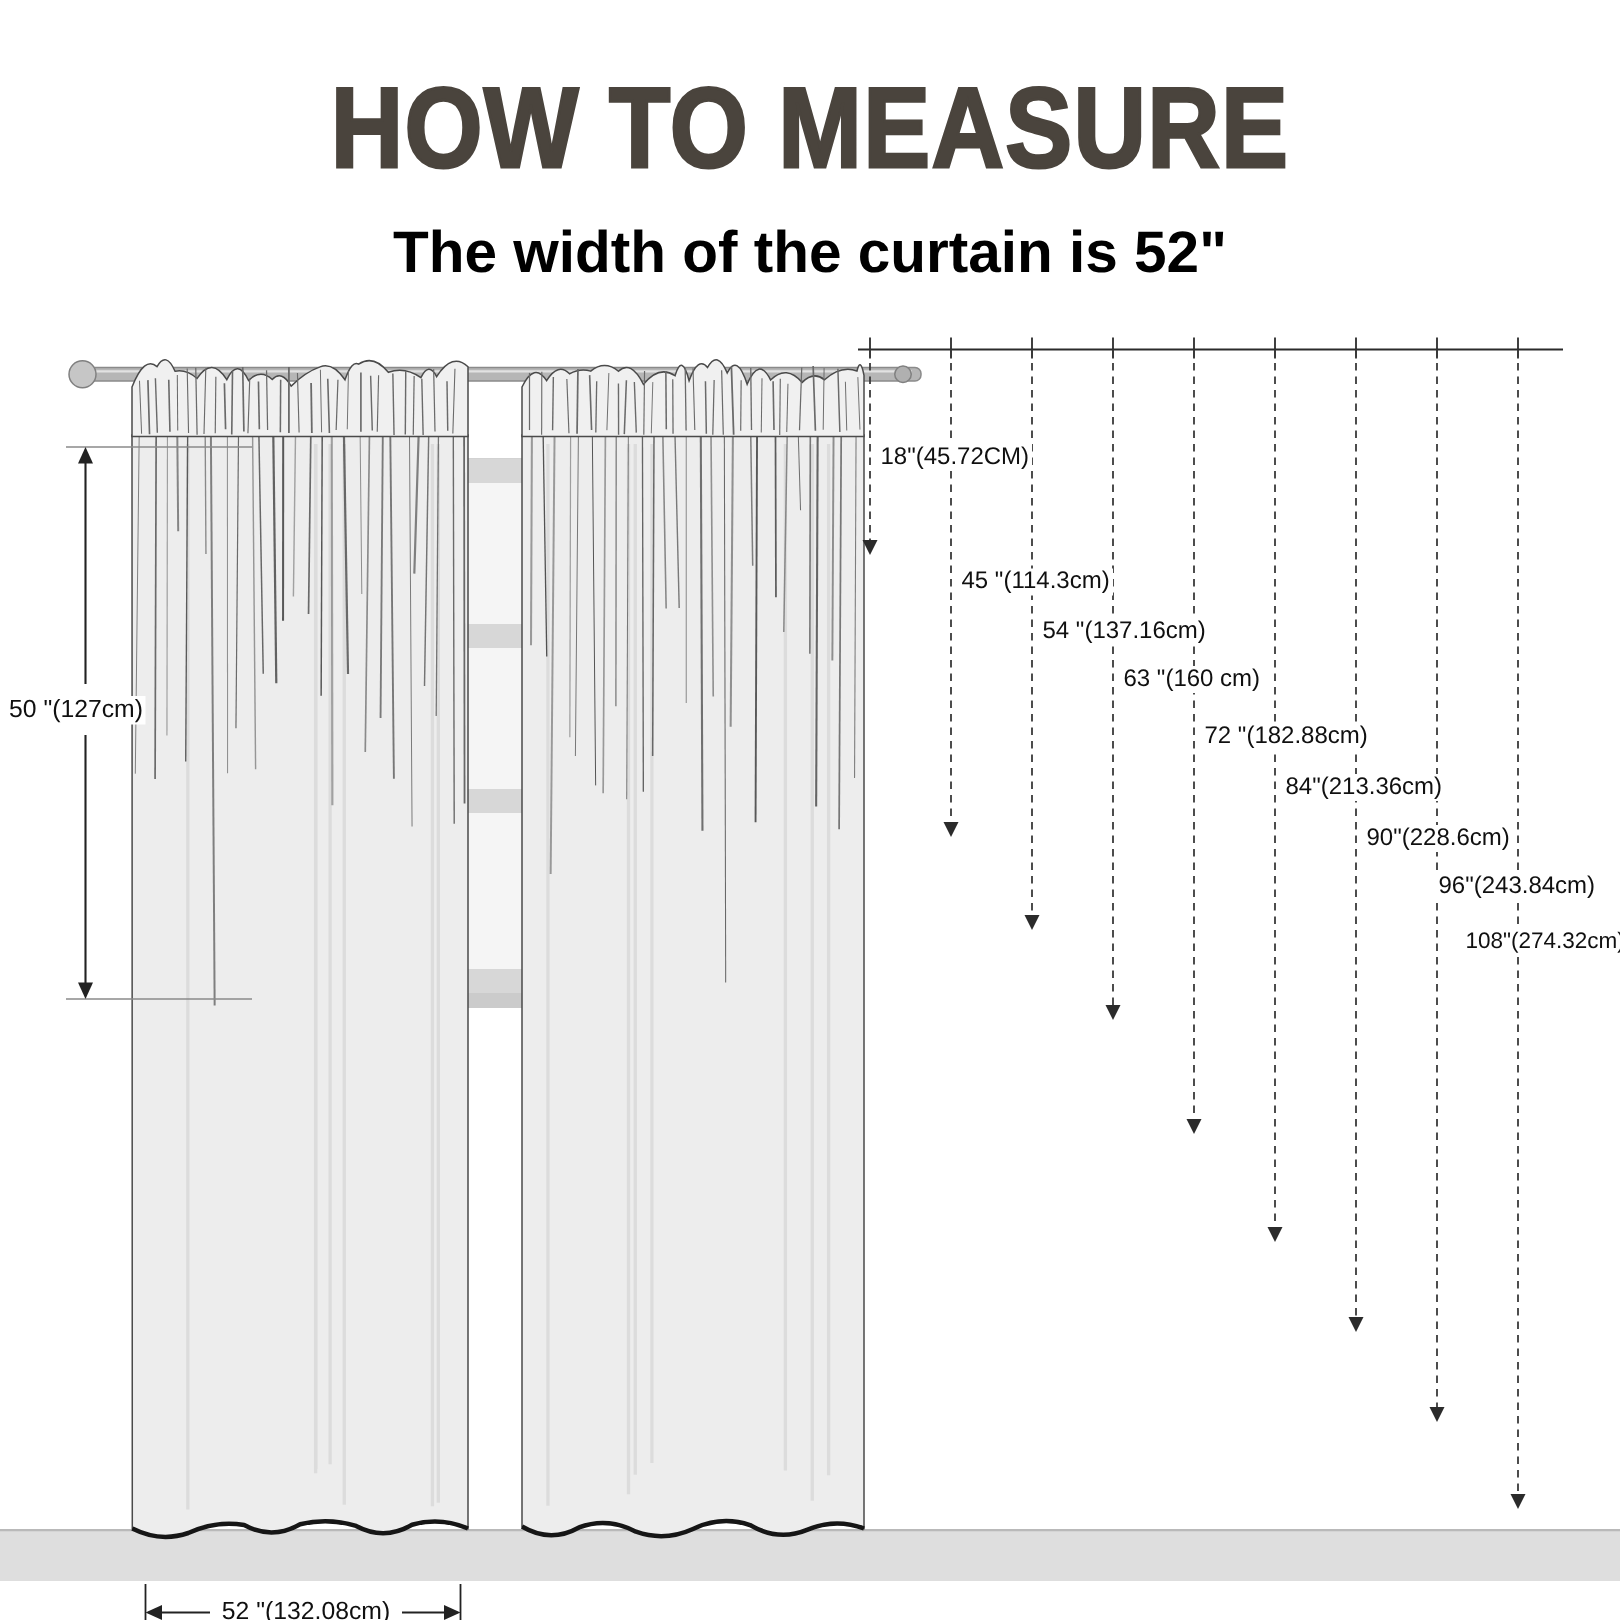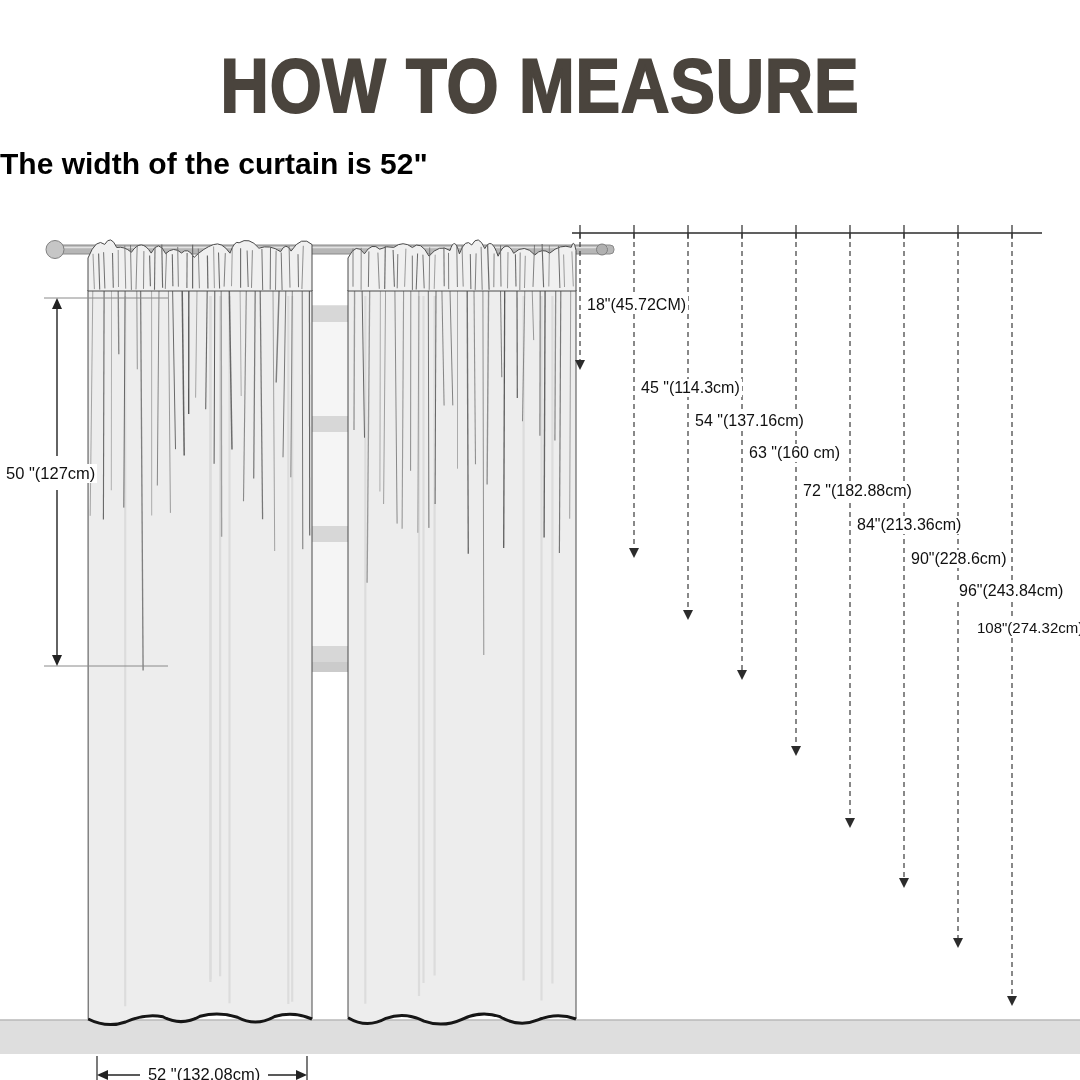--- a/index.html
+++ b/index.html
@@ -2,22 +2,22 @@
 <html><head>
 <meta charset="utf-8">
 <style>
   html,body{margin:0;padding:0;background:#ffffff;}
   .canvas{position:relative;width:1080px;height:1080px;background:#ffffff;overflow:hidden;
           font-family:"Liberation Sans",sans-serif;color:#111;margin-top:18px;}
   svg.art{position:absolute;left:0;top:0;}
   .title{position:absolute;top:24px;left:0;width:100%;text-align:center;
          font-size:76px;font-weight:800;color:#4a443d;-webkit-text-stroke:2px #4a443d;
          letter-spacing:1px;transform:scaleX(.88);transform-origin:center top;white-space:nowrap;}
-  .sub1{position:absolute;top:129px;left:0;width:100%;text-align:left;
-        font-size:30px;font-weight:700;color:#000;}
+  .sub1{position:absolute;top:129px;left:0;width:100%;text-align:center;
+        font-size:39px;font-weight:700;color:#000;}
   .sub2{position:absolute;top:164px;left:0;width:100%;text-align:center;
         font-size:26px;font-weight:600;color:#0a0a0a;letter-spacing:-0.4px;white-space:nowrap;}
   .lbl{position:absolute;font-size:16px;line-height:1.15;color:#101010;background:#ffffff;
        padding:0 2px;white-space:nowrap;}
   .lbl.small{font-size:15px;}
   .lbl.center{text-align:center;}
 </style>
 </head>
 <body>
 

